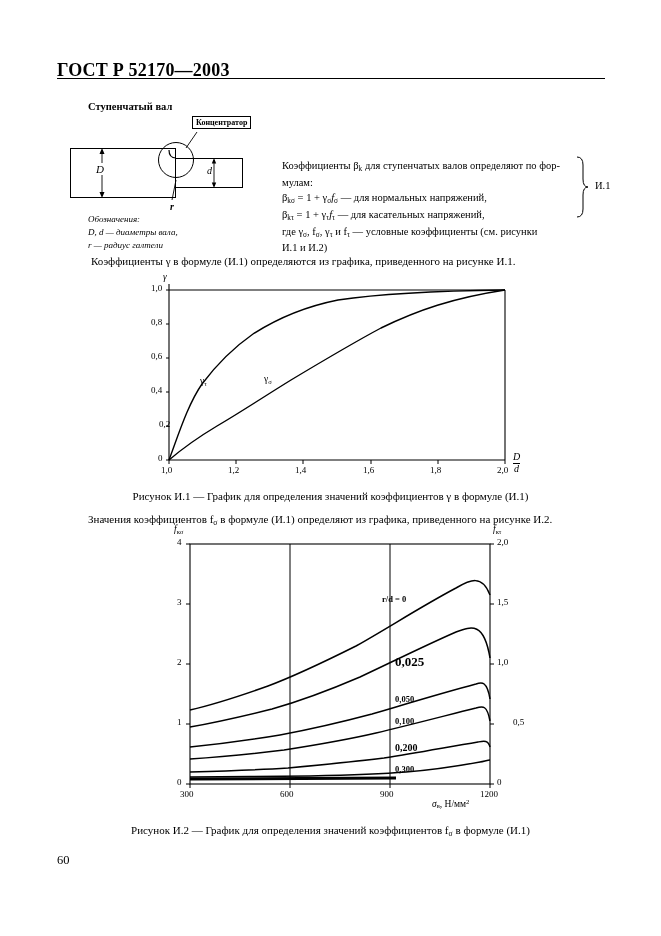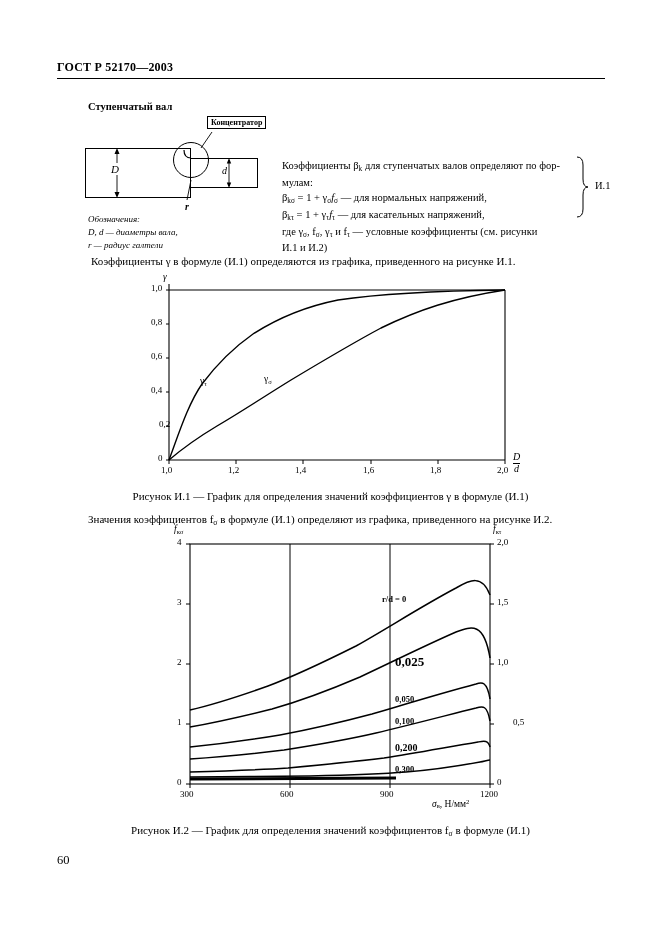--- a/index.html
+++ b/index.html
@@ -20,21 +20,21 @@
     left: 0; top: 0;
     width: 661px;
     height: 936px;
   }
   .hdr {
     position: absolute;
     left: 57px;
     top: 60px;
     font-family: "Liberation Serif", serif;
     font-weight: bold;
-    font-size: 12px;
+    font-size: 18px;
     letter-spacing: 0.2px;
   }
   .hdr-rule {
     position: absolute;
     left: 57px;
     top: 78px;
     width: 548px;
     height: 1px;
     background: #000;
   }
@@ -48,21 +48,21 @@
   
   .shaft-title {
     position: absolute;
     left: 88px;
     top: 101px;
     font-size: 10.5px;
     font-weight: bold;
   }
   .shaft-area {
     position: absolute;
-    left: 79px;
+    left: 64px;
     top: 110px;
     width: 200px;
     height: 120px;
     text-align: right;
   }
   .bigbody {
     position: absolute;
     left: 6px;
     top: 38px;
     width: 106px;

